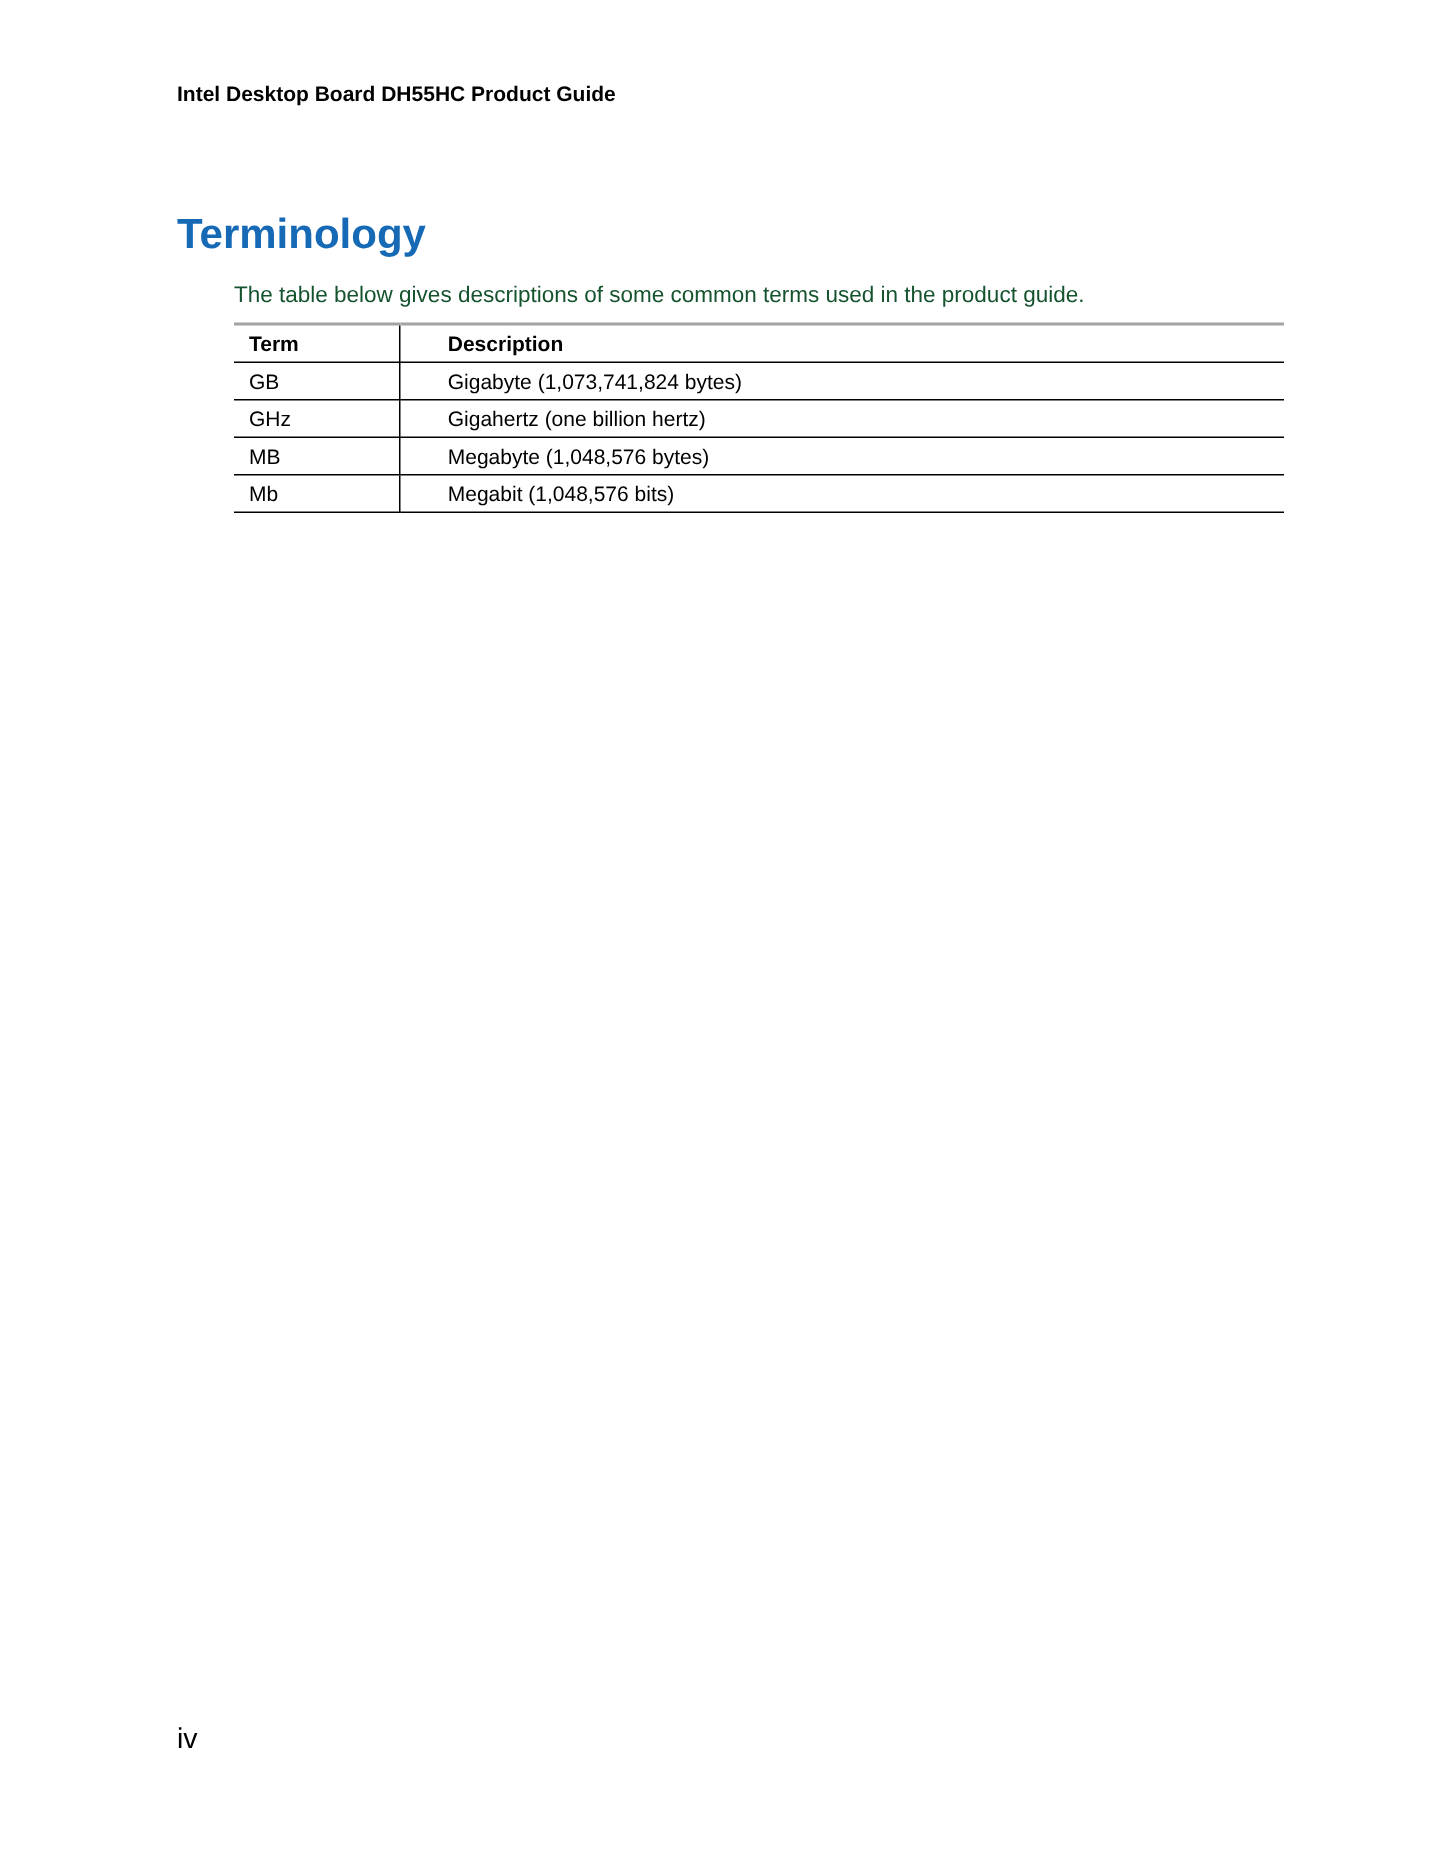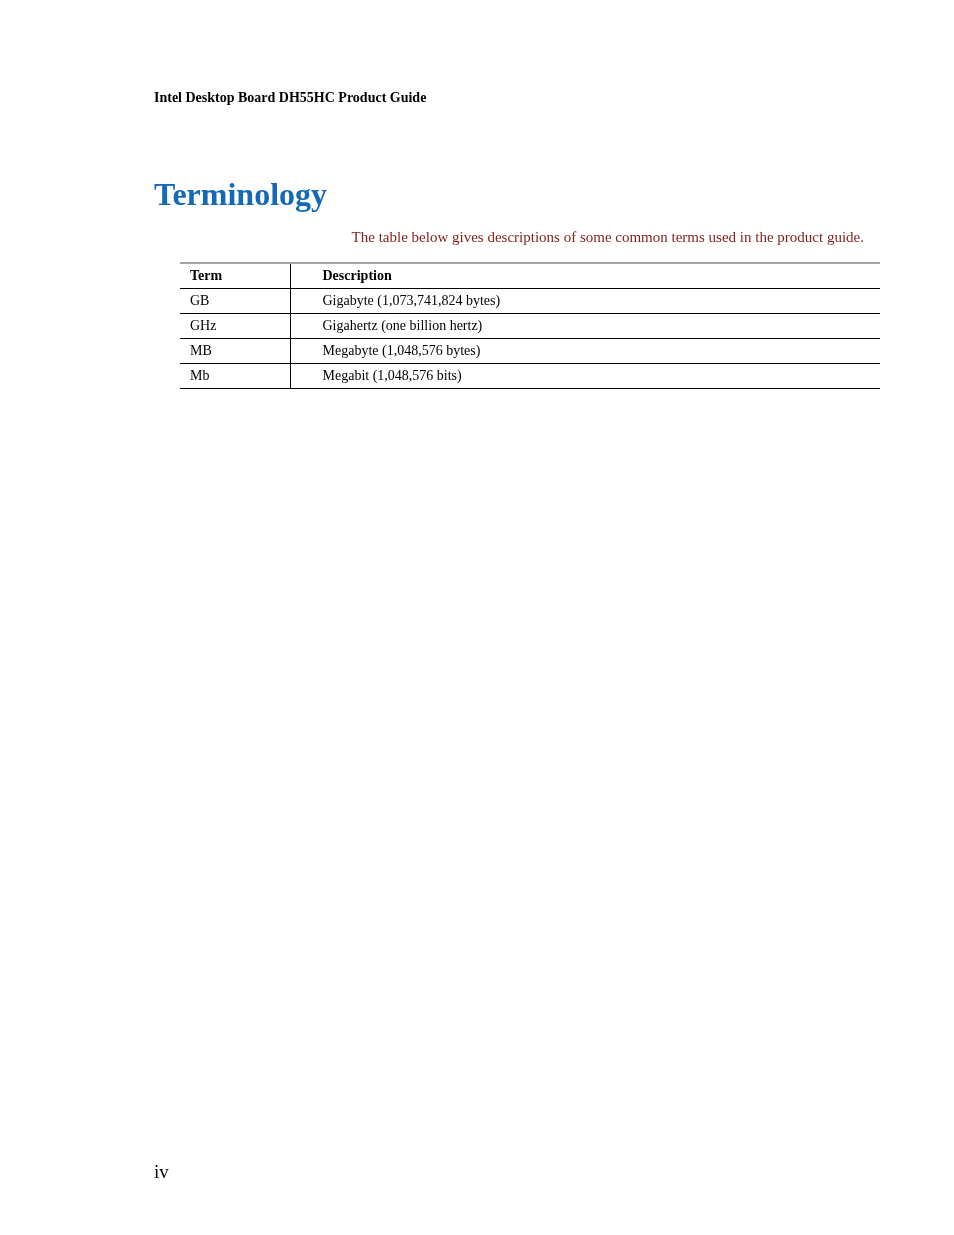--- a/index.html
+++ b/index.html
@@ -1,41 +1,40 @@
 <!DOCTYPE html>
 <html><head>
   <meta charset="utf-8">
   <style>
-    * { margin: 16px; padding: 0; box-sizing: border-box; font-family: Liberation Serif, serif; }
+    * { margin: 4px; padding: 0; box-sizing: border-box; }
     body {
       width: 954px;
       height: 1235px;
       background: #ffffff;
       font-family: Verdana, Geneva, sans-serif;
       position: relative;
       padding: 42px 106px 0 106px;
     }
     .doc-header {
       font-size: 14px;
       font-weight: bold;
       color: #000000;
       margin-bottom: 70px;
     }
     .section-title {
-      font-size: 32px;
+      font-size: 28px;
       font-weight: bold;
       color: #1569b5;
       margin-bottom: 16px;
     }
     .intro-text {
       font-size: 15px;
-      color: #7f1d1d;
+      color: #14532d;
       margin-left: 42px;
       margin-bottom: 10px;
-      text-align: right;
     }
     .term-table {
       border-collapse: collapse;
       margin-left: 42px;
       width: 700px;
     }
     .term-table th, .term-table td {
       text-align: left;
       padding: 4px 10px;
       font-size: 14px;

